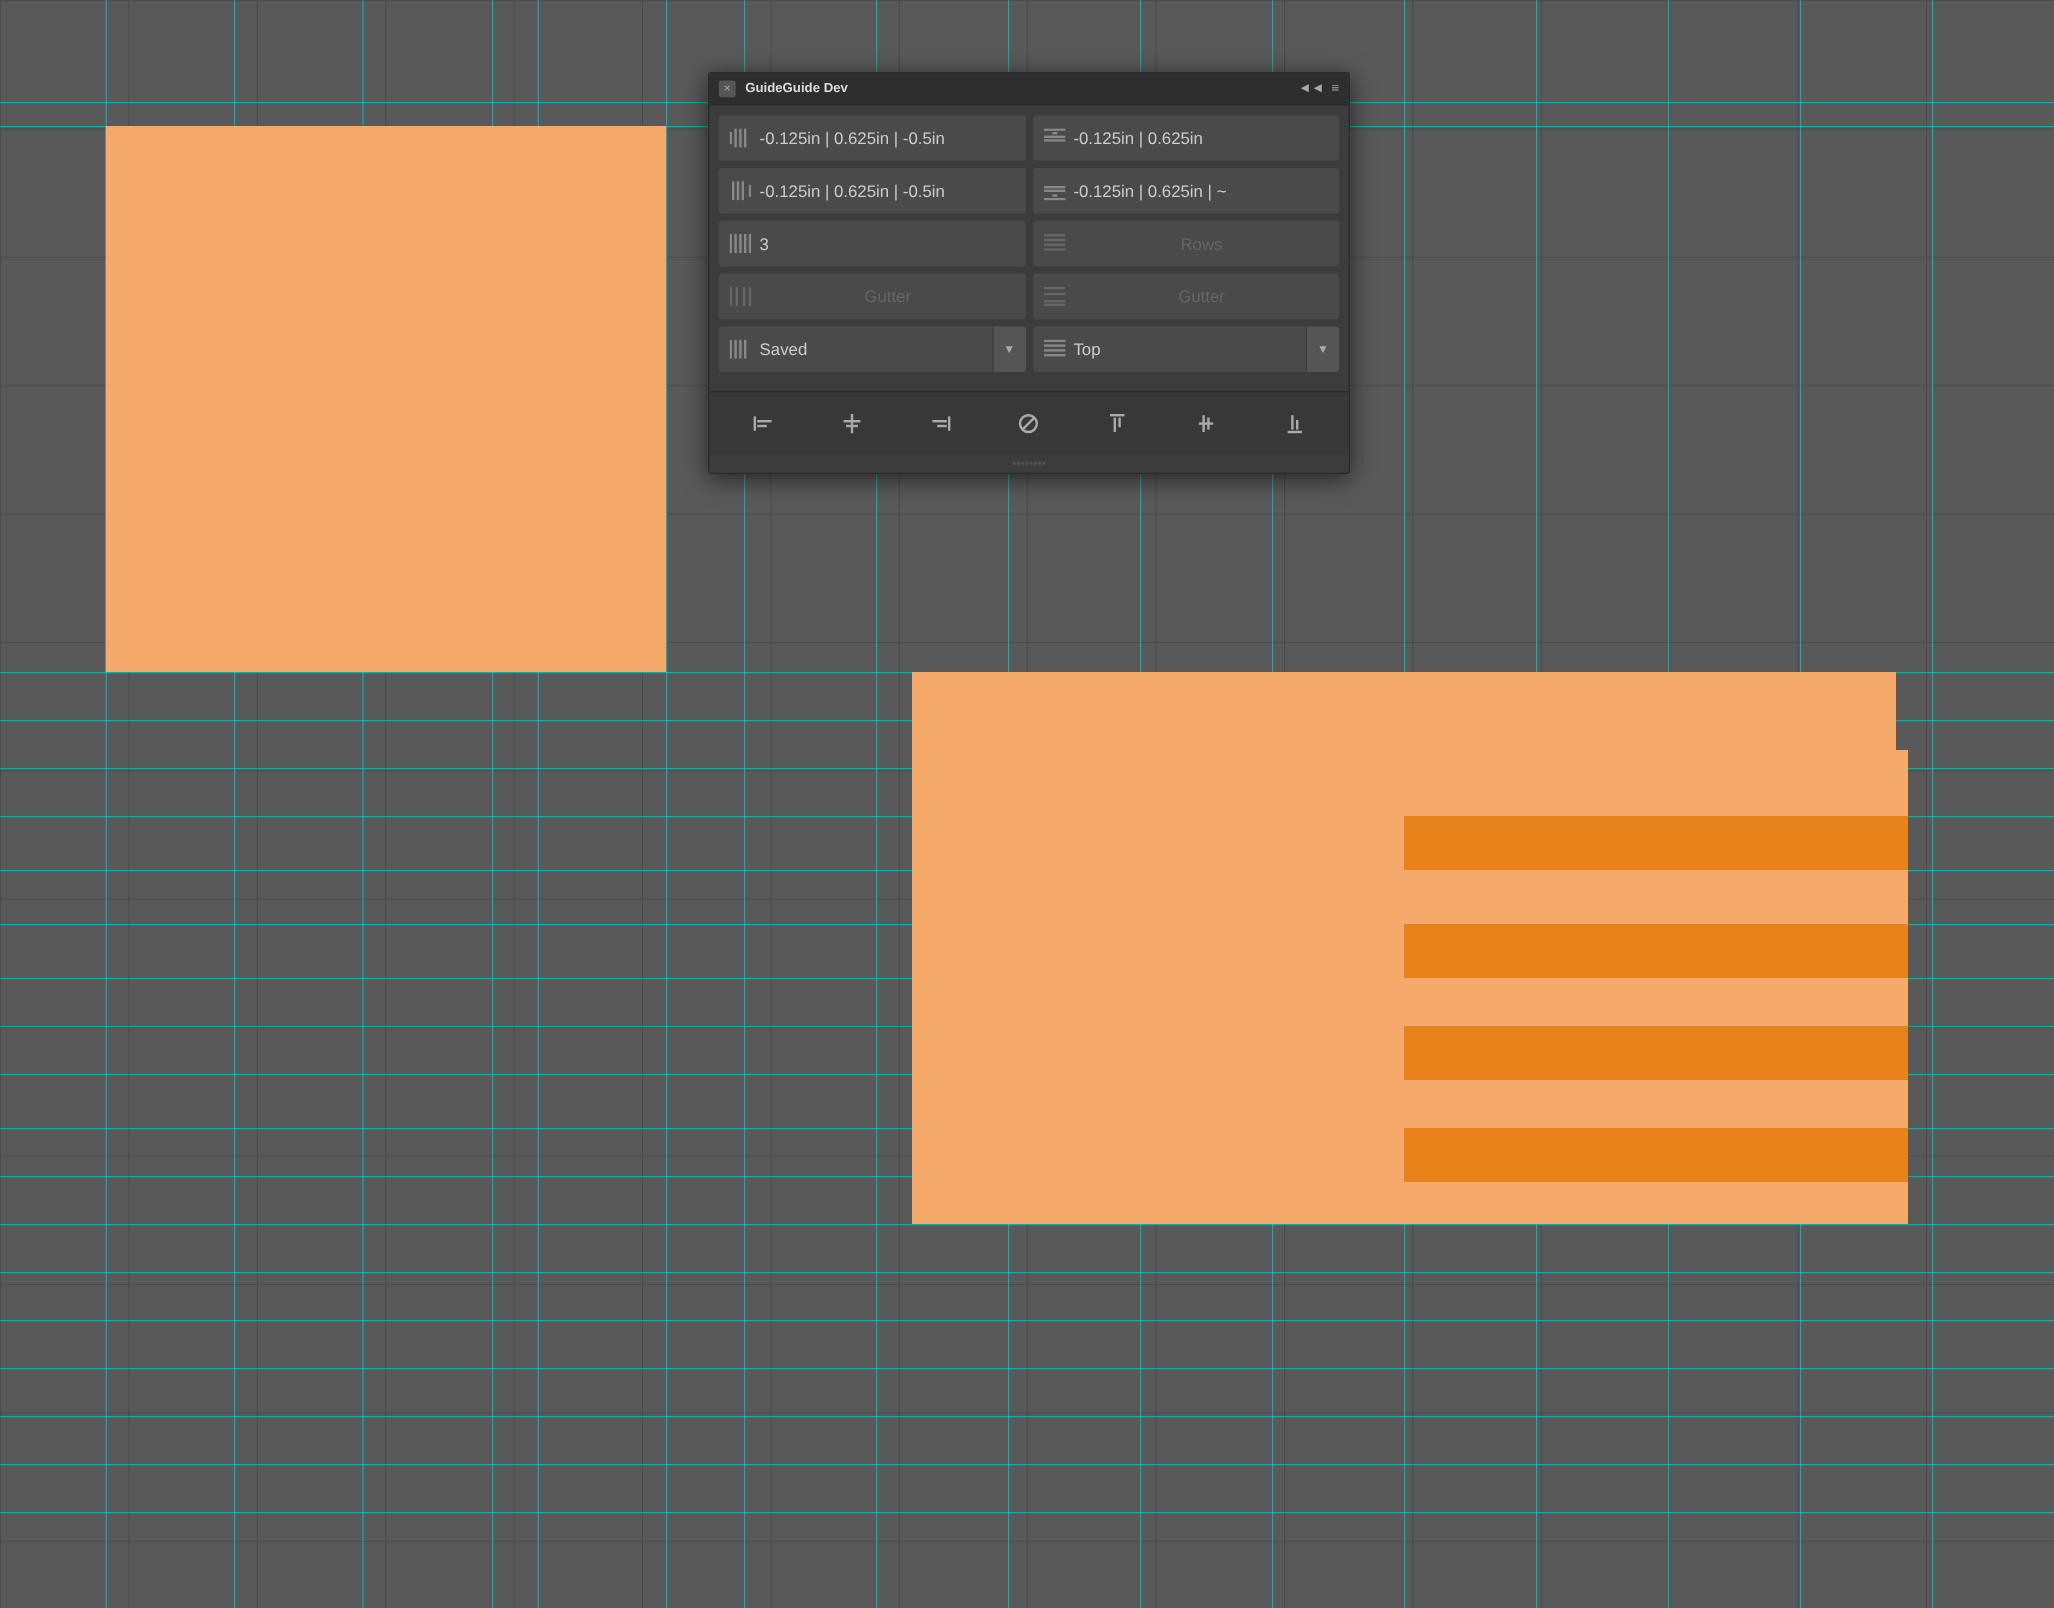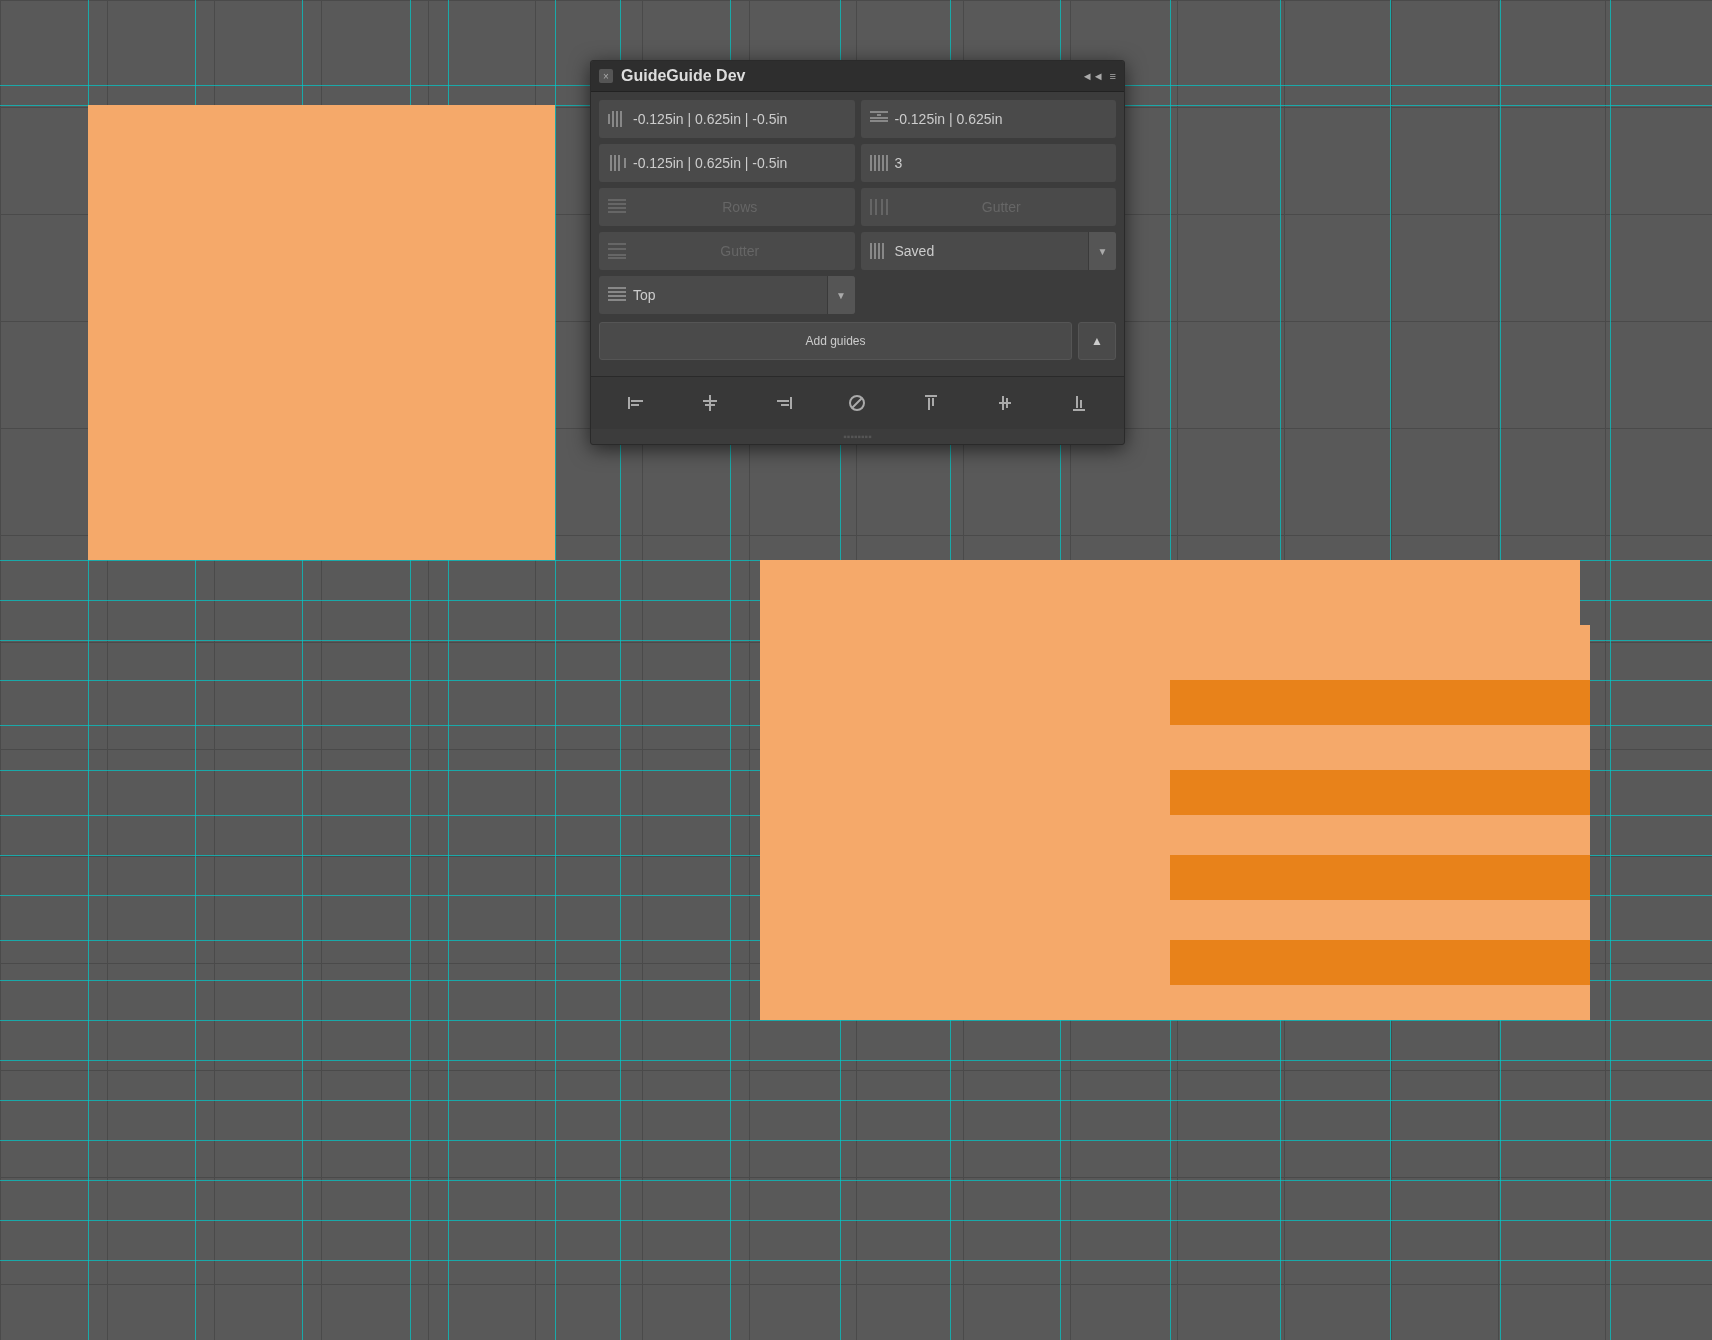--- a/index.html
+++ b/index.html
@@ -93,21 +93,21 @@
       font-size: 10px;
       cursor: pointer;
       display: flex;
       align-items: center;
       justify-content: center;
       border-radius: 2px;
     }
 
     .panel-title {
       color: #ddd;
-      font-size: 16px;
+      font-size: 11px;
       font-weight: bold;
     }
 
     .panel-collapse {
       color: #aaa;
       font-size: 11px;
       cursor: pointer;
     }
 
     
@@ -399,20 +399,31 @@
           <svg width="18" height="16" viewBox="0 0 18 16">
             <rect x="16" y="3" width="2" height="10" fill="#888"></rect>
             <rect x="2" y="0" width="2" height="16" fill="#888"></rect>
             <rect x="6" y="0" width="2" height="16" fill="#888"></rect>
             <rect x="10" y="0" width="2" height="16" fill="#888"></rect>
           </svg>
         </span>
         <span class="field-text">-0.125in | 0.625in | -0.5in</span>
       </div>
 
+      <div class="field-row">
+        <span class="field-icon">
+          <svg width="18" height="16" viewBox="0 0 18 16">
+            <rect x="0" y="7" width="18" height="2" fill="#888"></rect>
+            <rect x="0" y="4" width="18" height="2" fill="#888"></rect>
+            <rect x="7" y="11" width="4" height="2" fill="#888"></rect>
+            <rect x="0" y="14" width="18" height="2" fill="#888"></rect>
+          </svg>
+        </span>
+        <span class="field-text">-0.125in | 0.625in | ~</span>
+      </div>
 
       <div class="field-row">
         <span class="field-icon">
           <svg width="18" height="16" viewBox="0 0 18 16">
             <rect x="0" y="0" width="2" height="16" fill="#888"></rect>
             <rect x="4" y="0" width="2" height="16" fill="#888"></rect>
             <rect x="8" y="0" width="2" height="16" fill="#888"></rect>
             <rect x="12" y="0" width="2" height="16" fill="#888"></rect>
             <rect x="16" y="0" width="2" height="16" fill="#888"></rect>
           </svg>
@@ -487,26 +498,20 @@
           </span>
           <span class="field-text">Top</span>
         </div>
         <button class="field-dropdown-btn">
           <span>▼</span>
         </button>
       </div>
 
     </div>
 
-    <div class="add-guides-row">
-      <button class="add-guides-btn">Add guides</button>
-      <button class="triangle-btn">
-        <span>▲</span>
-      </button>
-    </div>
 
   </div>
 
   <div class="bottom-toolbar">
     <button class="toolbar-btn">
       <svg width="20" height="20" viewBox="0 0 20 20">
         <rect x="2" y="4" width="2" height="12" fill="#aaa"></rect>
         <rect x="5" y="7" width="12" height="2" fill="#aaa"></rect>
         <rect x="5" y="11" width="8" height="2" fill="#aaa"></rect>
       </svg>

